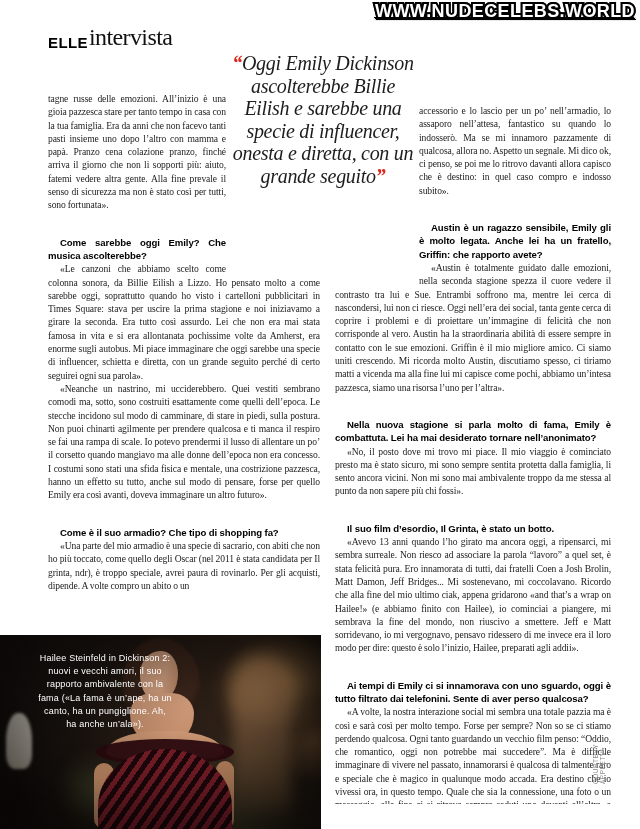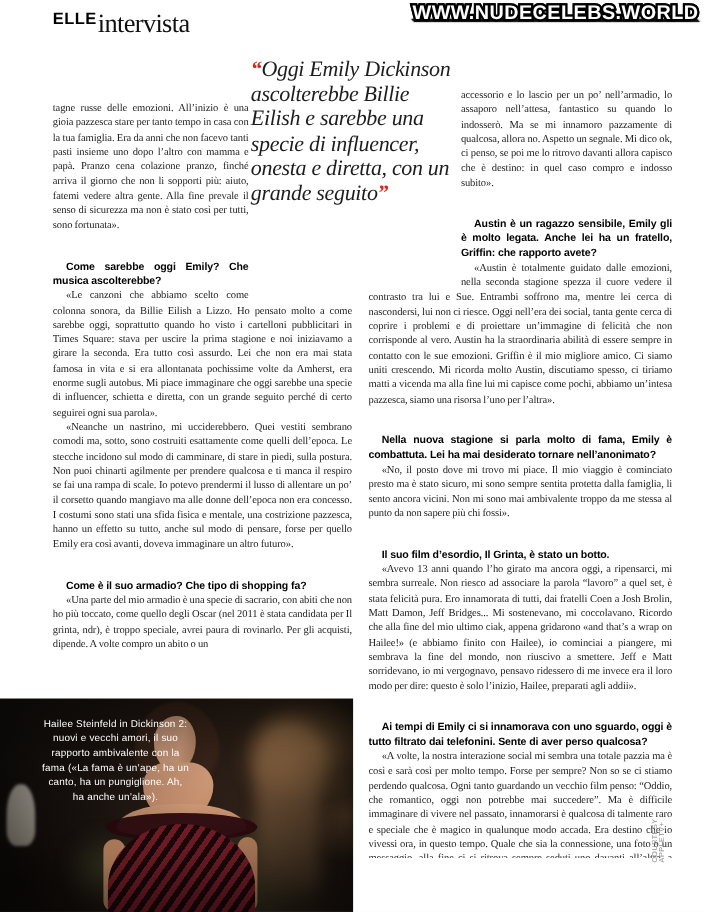--- a/index.html
+++ b/index.html
@@ -6,33 +6,33 @@
   .page{position:relative;width:640px;height:829px;background:#fff;overflow:hidden;
         font-family:"Liberation Serif",serif;color:#1b1b1b;}
 
   
   .watermark{position:absolute;top:1px;right:5px;
     font-family:"Liberation Sans",sans-serif;font-weight:bold;font-size:18px;letter-spacing:.4px;
     color:#fff;-webkit-text-stroke:4px #000;paint-order:stroke fill;
     text-shadow:0 0 2px #000, 1px 1px 0 #000, -1px -1px 0 #000;text-decoration:underline;}
 
   
-  .masthead{position:absolute;left:48px;top:9px;display:flex;align-items:flex-start;}
+  .masthead{position:absolute;left:48px;top:24px;display:flex;align-items:flex-end;}
   .brand{font-family:"Liberation Sans",sans-serif;font-weight:bold;font-size:15px;letter-spacing:.4px;color:#000;}
   .section{font-family:"Liberation Serif",serif;font-size:24px;letter-spacing:-.6px;color:#111;margin-left:1px;}
 
   
-  .pullquote{position:absolute;left:228px;top:52px;width:190px;text-align:left;
+  .pullquote{position:absolute;left:228px;top:52px;width:190px;text-align:center;
     font-style:italic;font-size:20px;line-height:22.5px;letter-spacing:-.3px;color:#1d1d1d;}
   .qmark{color:#e0251c;font-weight:bold;font-style:italic;}
 
   
   .col{position:absolute;overflow:hidden;text-align:justify;hyphens:auto;-webkit-hyphens:auto;}
   .col-left{left:48px;top:92px;width:272px;height:541px;}
-  .col-right{left:335px;top:80px;width:276px;height:700px;}
+  .col-right{left:335px;top:104px;width:276px;height:700px;}
   .spacer{background:transparent;}
   .spacer-right{float:right;width:94px;height:174px;}
   .spacer-left{float:left;width:84px;height:174px;}
   .col p{margin:0;}
   .col p.a{font-family:"Liberation Serif",serif;font-size:9.6px;line-height:13.3px;
            letter-spacing:-.1px;word-spacing:-.3px;text-indent:12px;color:#1c1c1c;}
   .col p.q{font-family:"Liberation Sans",sans-serif;font-weight:bold;font-size:9.6px;line-height:13.3px;
            letter-spacing:-.1px;text-indent:12px;color:#000;margin-top:24px;}
   .col p.noindent{text-indent:0;}
   .endmark{display:inline-block;width:2.5px;height:9px;background:#e0251c;margin-left:5px;}

